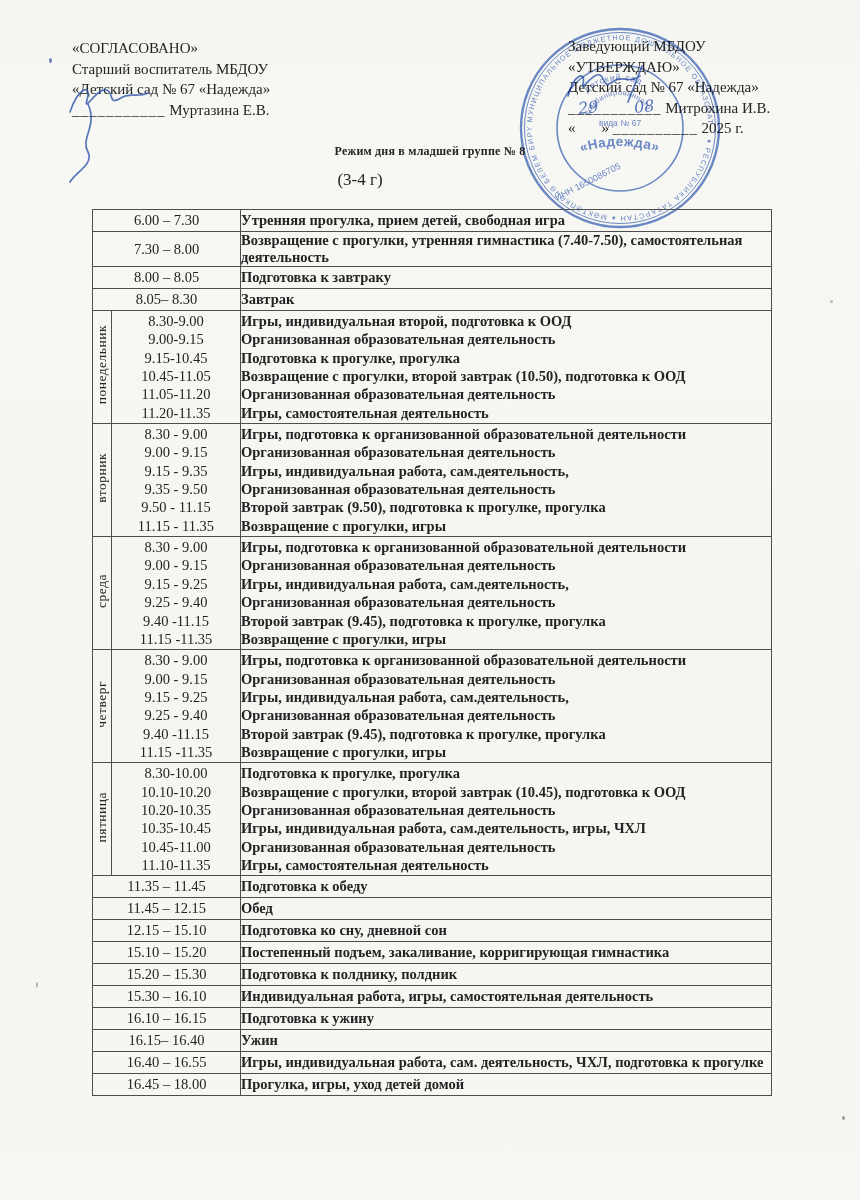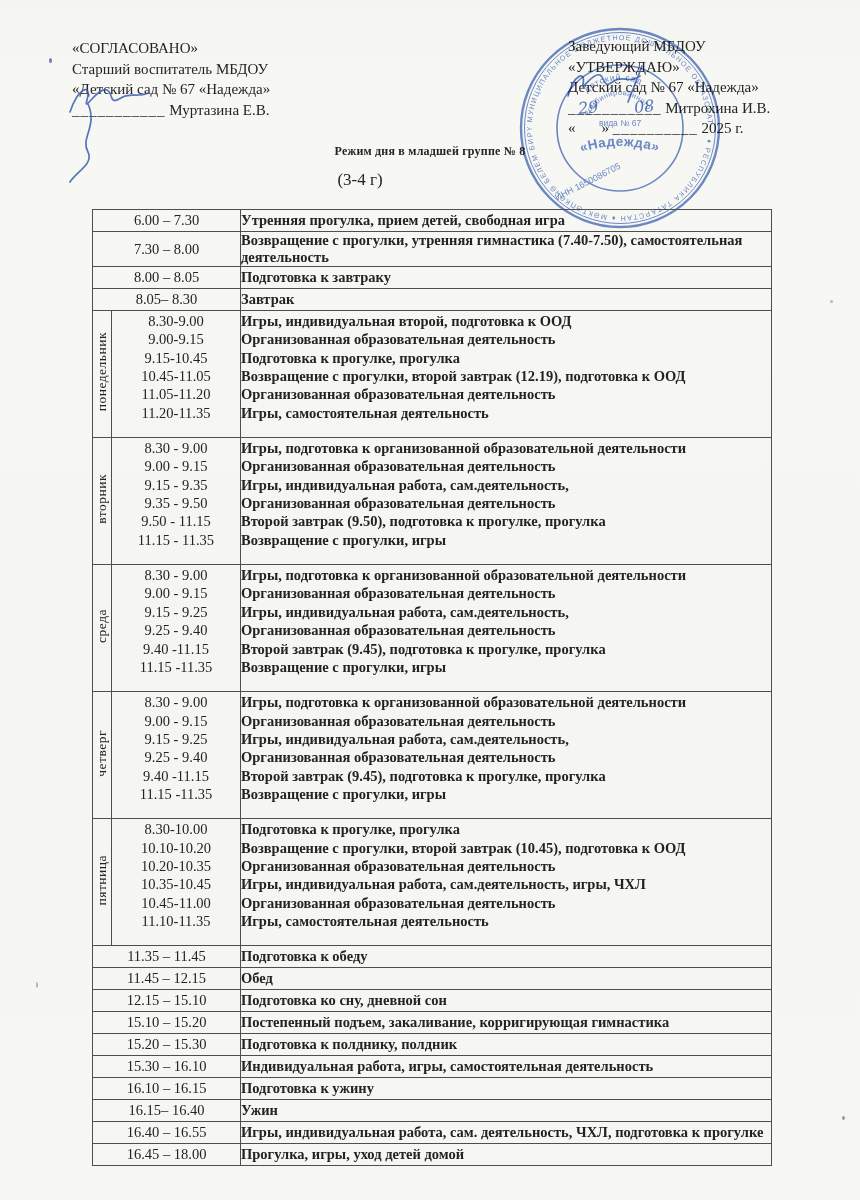--- a/index.html
+++ b/index.html
@@ -32,21 +32,21 @@
     position:absolute;left:92px;top:209px;width:680px;
     border-collapse:collapse;table-layout:fixed;
     font-size:14.5px;color:#232323;
   }
   table.sched td{border:1.5px solid #4e4e4c;vertical-align:middle;padding:0;}
   td.t-time{text-align:center;}
   td.t-time.simple{height:21px;}
   td.t-act{padding-left:10px;text-align:left;font-weight:bold;}
   td.t-time.multi div{line-height:18.35px;text-align:center;}
   td.t-act.multi div{line-height:18.35px;white-space:nowrap;overflow:hidden;}
-  td.t-time.multi,td.t-act.multi{padding-top:1px;padding-bottom:15px;}
+  td.t-time.multi,td.t-act.multi{padding-top:1px;padding-bottom:1px;}
   td.t-day{text-align:center;}
   td.t-day .vert{
     display:inline-block;writing-mode:vertical-rl;transform:rotate(180deg);
     font-size:13.5px;letter-spacing:.5px;white-space:nowrap;
   }
   
   .speck{position:absolute;border-radius:50%;}
 </style>
 </head>
 <body>
@@ -151,21 +151,21 @@
             <div>9.00-9.15</div>
             <div>9.15-10.45</div>
             <div>10.45-11.05</div>
             <div>11.05-11.20</div>
             <div>11.20-11.35</div>
           </td>
           <td class="t-act multi">
             <div>Игры, индивидуальная второй, подготовка к ООД</div>
             <div>Организованная образовательная деятельность</div>
             <div>Подготовка к прогулке, прогулка</div>
-            <div>Возвращение с прогулки, второй завтрак (12.19), подготовка к ООД</div>
+            <div>Возвращение с прогулки, второй завтрак (10.50), подготовка к ООД</div>
             <div>Организованная образовательная деятельность</div>
             <div>Игры, самостоятельная деятельность</div>
           </td>
         </tr>
         <tr>
           <td class="t-day"><span class="vert">вторник</span></td>
           <td class="t-time multi">
             <div>8.30 - 9.00</div>
             <div>9.00 - 9.15</div>
             <div>9.15 - 9.35</div>

